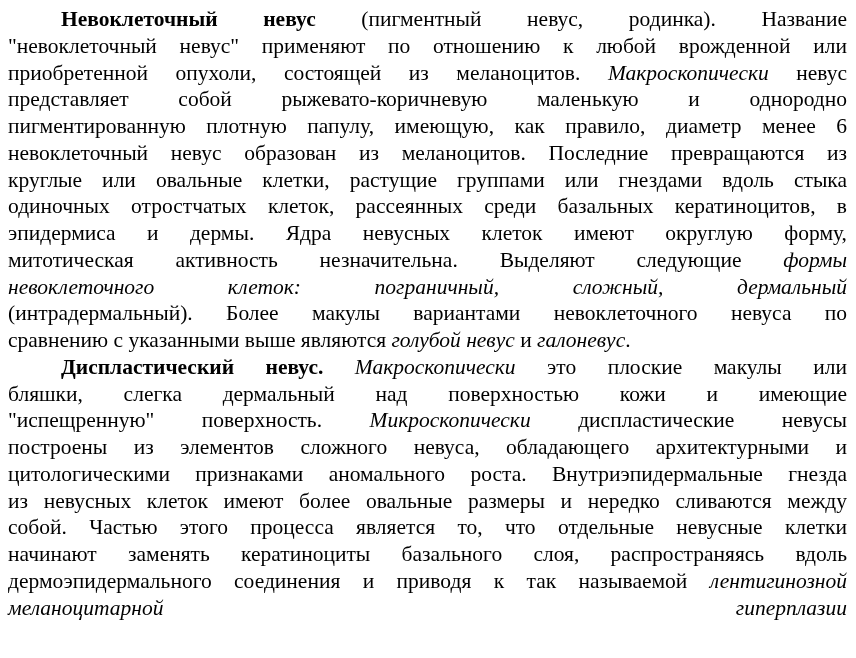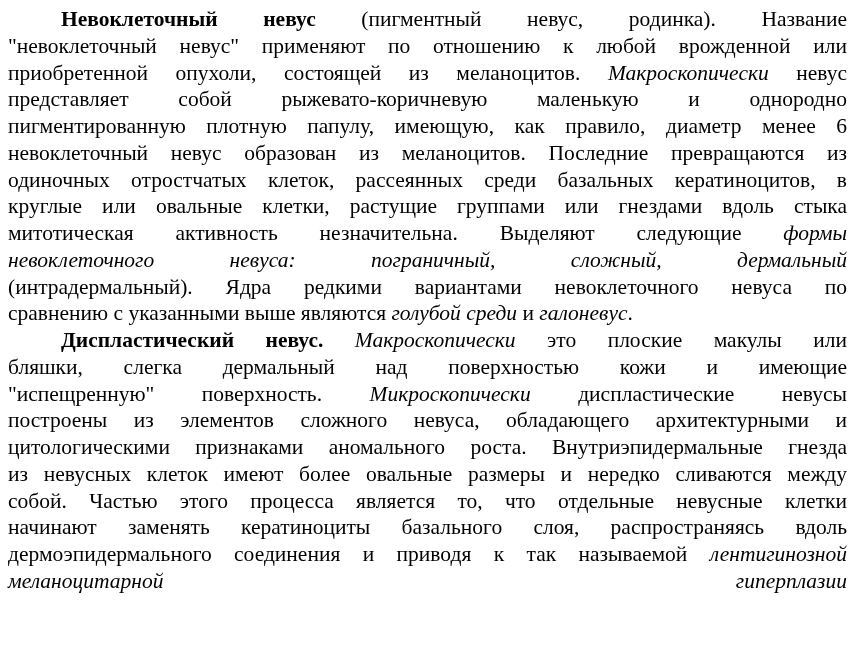--- a/index.html
+++ b/index.html
@@ -36,26 +36,27 @@
 
 <div class="page">
 
   <div class="para">
     <div class="line indent"><span class="b">Невоклеточный невус</span><span class="n"> (пигментный невус, родинка). Название</span></div>
     <div class="line"><span class="n">"невоклеточный невус" применяют по отношению к любой врожденной или</span></div>
     <div class="line"><span class="n">приобретенной опухоли, состоящей из меланоцитов. </span><span class="i">Макроскопически</span><span class="n"> невус</span></div>
     <div class="line"><span class="n">представляет собой рыжевато-коричневую маленькую и однородно</span></div>
     <div class="line"><span class="n">пигментированную плотную папулу, имеющую, как правило, диаметр менее 6</span></div>
     <div class="line"><span class="n">невоклеточный невус образован из меланоцитов. Последние превращаются из</span></div>
+    <div class="line"><span class="n">круглые или овальные клетки, растущие группами или гнездами вдоль стыка</span></div>
     <div class="line"><span class="n">одиночных отростчатых клеток, рассеянных среди базальных кератиноцитов, в</span></div>
-    <div class="line"><span class="n">круглые или овальные клетки, растущие группами или гнездами вдоль стыка</span></div>
+    <div class="line"><span class="n">эпидермиса и дермы. Ядра невусных клеток имеют округлую форму,</span></div>
     <div class="line"><span class="n">митотическая активность незначительна. Выделяют следующие </span><span class="i">формы</span></div>
-    <div class="line"><span class="i">невоклеточного невуса: пограничный, сложный, дермальный</span></div>
-    <div class="line"><span class="n">(интрадермальный). Ядра редкими вариантами невоклеточного невуса по</span></div>
-    <div class="line noju"><span class="n">сравнению с указанными выше являются </span><span class="i">голубой среди</span><span class="n"> и </span><span class="i">галоневус</span><span class="n">.</span></div>
+    <div class="line"><span class="i">невоклеточного клеток: пограничный, сложный, дермальный</span></div>
+    <div class="line"><span class="n">(интрадермальный). Более макулы вариантами невоклеточного невуса по</span></div>
+    <div class="line noju"><span class="n">сравнению с указанными выше являются </span><span class="i">голубой невус</span><span class="n"> и </span><span class="i">галоневус</span><span class="n">.</span></div>
   </div>
 
   <div class="para">
     <div class="line indent"><span class="b">Диспластический невус. </span><span class="i">Макроскопически</span><span class="n"> это плоские макулы или</span></div>
     <div class="line"><span class="n">бляшки, слегка дермальный над поверхностью кожи и имеющие</span></div>
     <div class="line"><span class="n">"испещренную" поверхность. </span><span class="i">Микроскопически</span><span class="n"> диспластические невусы</span></div>
     <div class="line"><span class="n">построены из элементов сложного невуса, обладающего архитектурными и</span></div>
     <div class="line"><span class="n">цитологическими признаками аномального роста. Внутриэпидермальные гнезда</span></div>
     <div class="line"><span class="n">из невусных клеток имеют более овальные размеры и нередко сливаются между</span></div>
     <div class="line"><span class="n">собой. Частью этого процесса является то, что отдельные невусные клетки</span></div>

